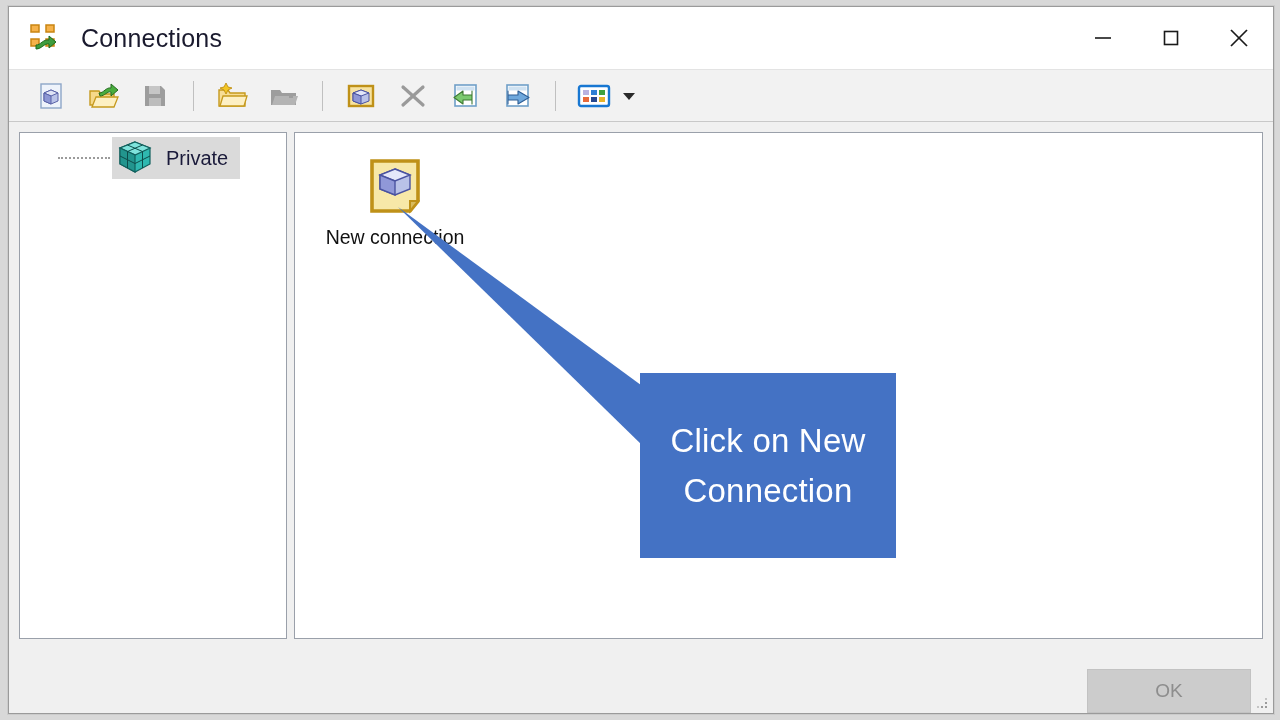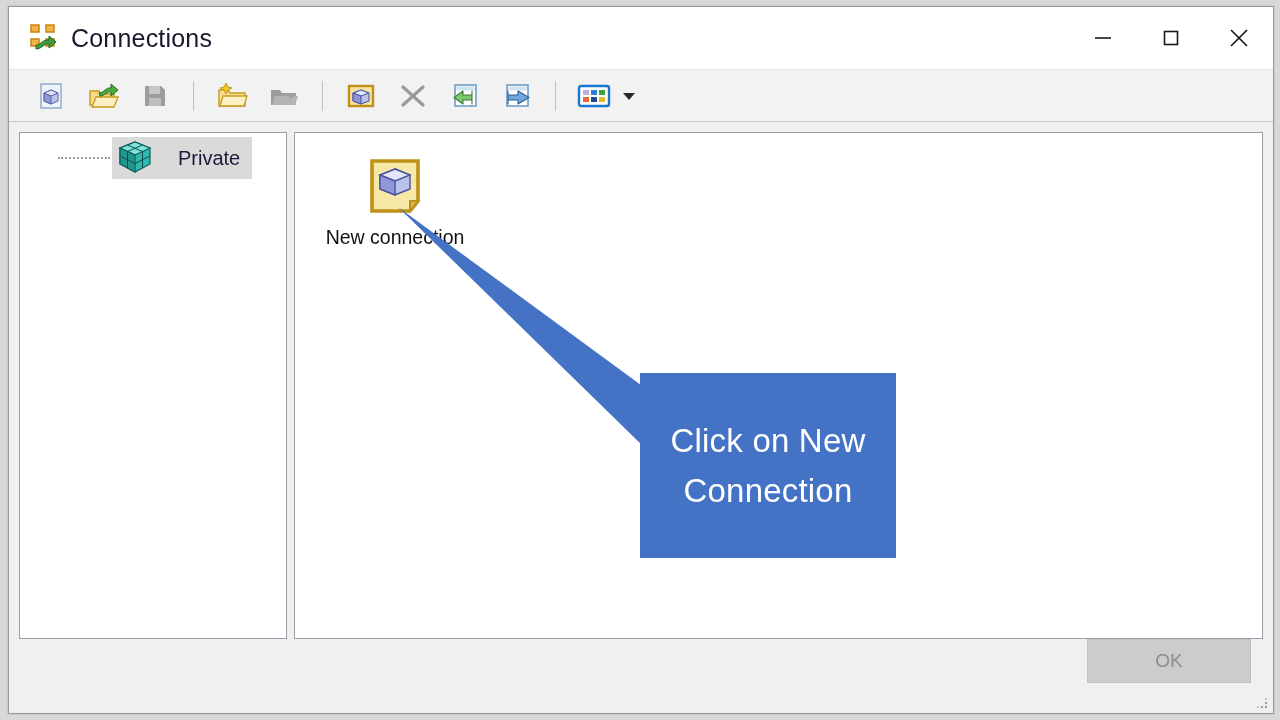--- a/index.html
+++ b/index.html
@@ -39,21 +39,21 @@
     flex: 0 0 auto;
     position: relative;
   }
   #title-icon {
     margin-left: 20px;
     width: 30px; height: 30px;
     position: relative;
     flex: 0 0 auto;
   }
   #title-text {
-    margin-left: 12px;
+    margin-left: 22px;
     font-size: 25px;
     color: #1a1a2e;
     letter-spacing: 0.2px;
     white-space: nowrap;
   }
   #winbtns {
     margin-left: auto;
     display: flex;
     height: 62px;
   }
@@ -128,21 +128,21 @@
     width: 52px; height: 1px;
     border-top: 2px dotted #9b9b9b;
     flex: 0 0 auto;
     margin-right: 2px;
   }
   .tree-item {
     display: flex;
     align-items: center;
     background: #dadada;
     padding: 3px 12px 3px 4px;
-    gap: 24px;
+    gap: 12px;
   }
   .tree-label {
     font-size: 20px;
     color: #1a1a3a;
     white-space: nowrap;
   }
 
   
   .cube-ico { width: 38px; height: 36px; flex: 0 0 auto; }
 
@@ -171,21 +171,21 @@
     max-width: 146px;
     word-break: break-word;
   }
 
   
   #footer {
     height: 74px;
     flex: 0 0 auto;
     background: #f0f0f0;
     display: flex;
-    align-items: flex-start;
+    align-items: flex-end;
     justify-content: flex-end;
     padding-right: 22px;
     gap: 20px;
     position: relative;
   }
   .dlgbtn {
     width: 164px; height: 44px;
     font-size: 19px;
     font-family: "Liberation Sans", sans-serif;
     display: flex; align-items: center; justify-content: center;

